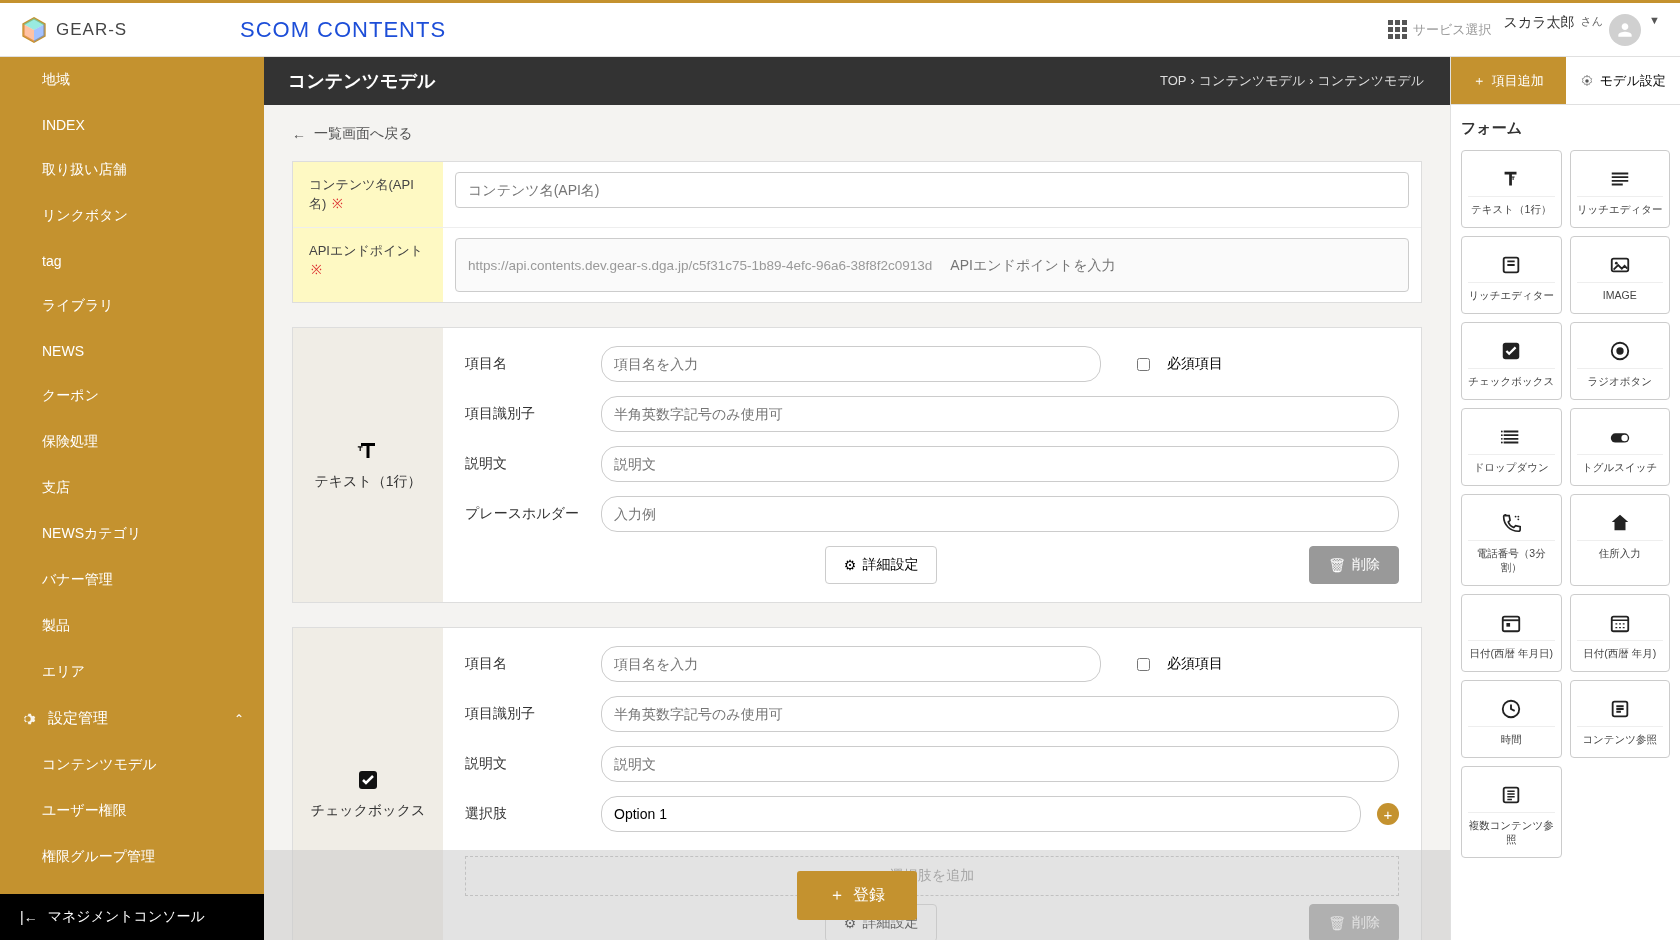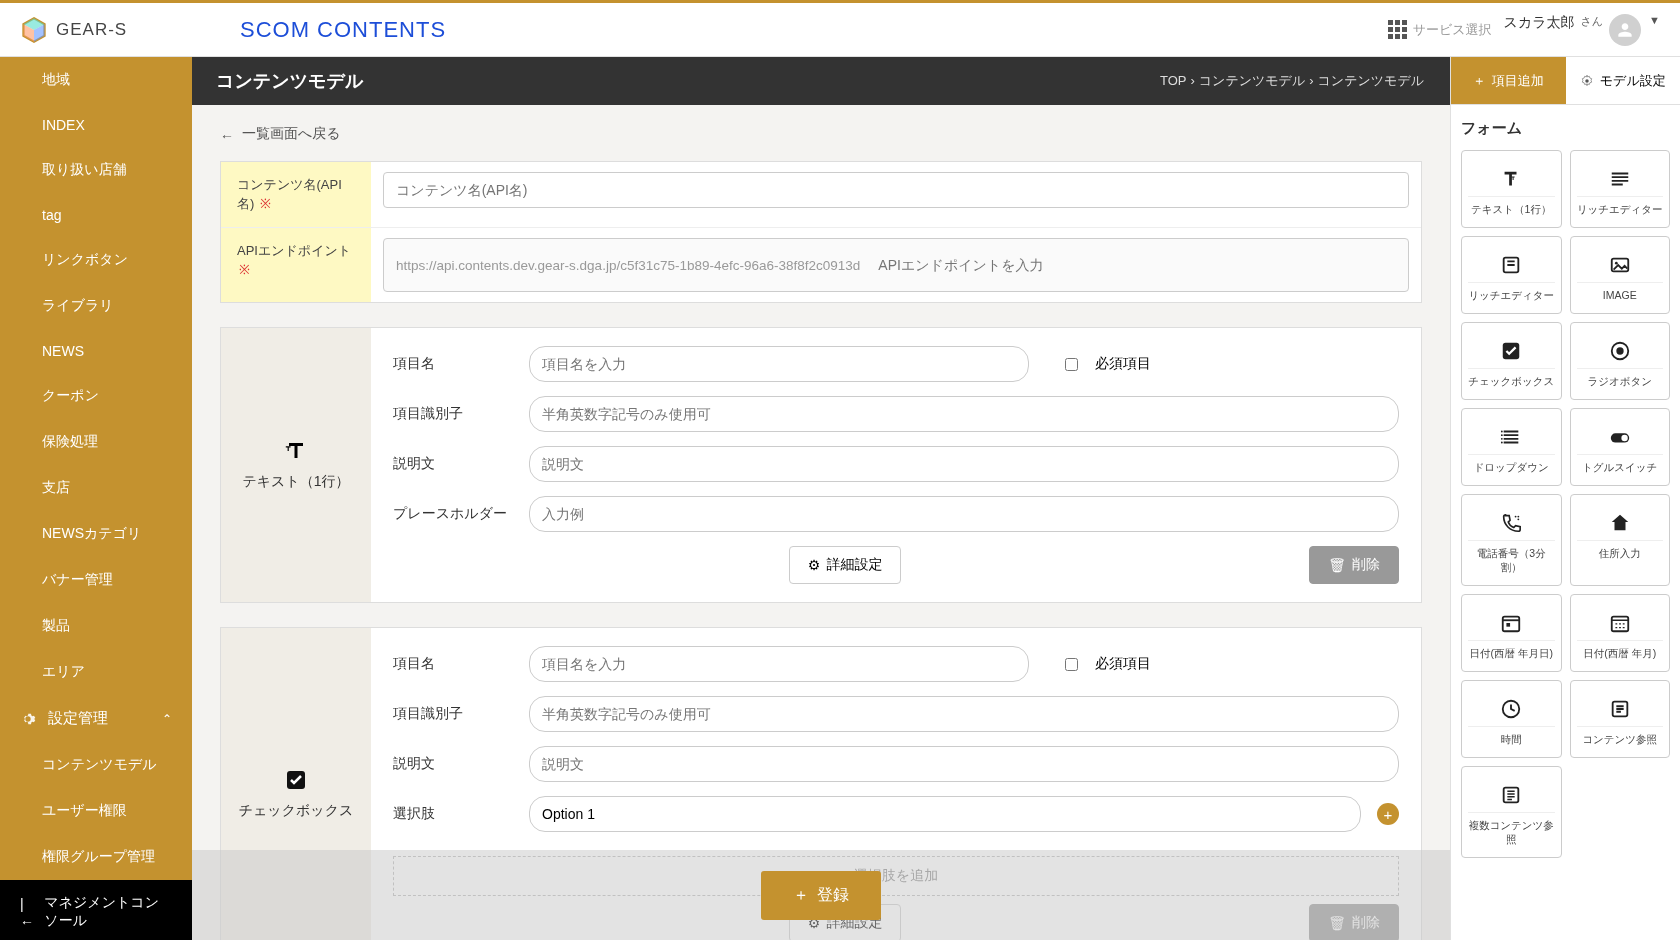--- a/index.html
+++ b/index.html
@@ -15,21 +15,21 @@
 .svc-select{display:flex;align-items:center;gap:6px;color:#999;font-size:13px}
 .svc-grid{display:grid;grid-template-columns:repeat(3,5px);grid-template-rows:repeat(3,5px);gap:2px}
 .svc-grid span{background:#555;width:5px;height:5px}
 .user{display:flex;gap:6px;font-size:14px;color:#333}
 .user-suffix{font-size:11px;color:#666}
 .avatar{width:32px;height:32px;border-radius:50%;background:#d0d0d0;display:flex;align-items:center;justify-content:center}
 .avatar svg{width:20px;height:20px;fill:#fff}
 .chev{font-size:11px;color:#555;margin-left:2px}
 
 .body{flex:1;display:flex;overflow:hidden}
-.sidebar{width:192px;background:#c4922f;color:#fff;display:flex;flex-direction:column;overflow-y:auto}
+.sidebar{width:264px;background:#c4922f;color:#fff;display:flex;flex-direction:column;overflow-y:auto}
 .side-item{padding:14px 20px 14px 42px;font-size:14px;cursor:pointer}
 .side-group{padding:14px 20px;display:flex;align-items:center;gap:12px;font-size:15px;cursor:pointer}
 .side-group .gear{width:16px;height:16px}
 .side-group .chev-up{margin-left:auto;font-size:12px}
 .side-footer{margin-top:auto;background:#000;padding:14px 20px;display:flex;align-items:center;gap:10px;font-size:14px}
 
 .main{flex:1;display:flex;overflow:hidden}
 .content{flex:1;display:flex;flex-direction:column;overflow:hidden}
 .page-header{background:#333;color:#fff;padding:12px 24px;display:flex;align-items:center}
 .page-title{font-size:18px;font-weight:600}
@@ -128,22 +128,22 @@
     </div>
   </div>
 </div>
 
 <div class="body">
   <div class="sidebar">
     <div id="side-items">
           <div class="side-item">地域</div>
           <div class="side-item">INDEX</div>
           <div class="side-item">取り扱い店舗</div>
+          <div class="side-item">リンクボタン</div>
           <div class="side-item">tag</div>
-          <div class="side-item">リンクボタン</div>
           <div class="side-item">ライブラリ</div>
           <div class="side-item">NEWS</div>
           <div class="side-item">クーポン</div>
           <div class="side-item">保険処理</div>
           <div class="side-item">支店</div>
           <div class="side-item">NEWSカテゴリ</div>
           <div class="side-item">バナー管理</div>
           <div class="side-item">製品</div>
           <div class="side-item">エリア</div>
         </div>

